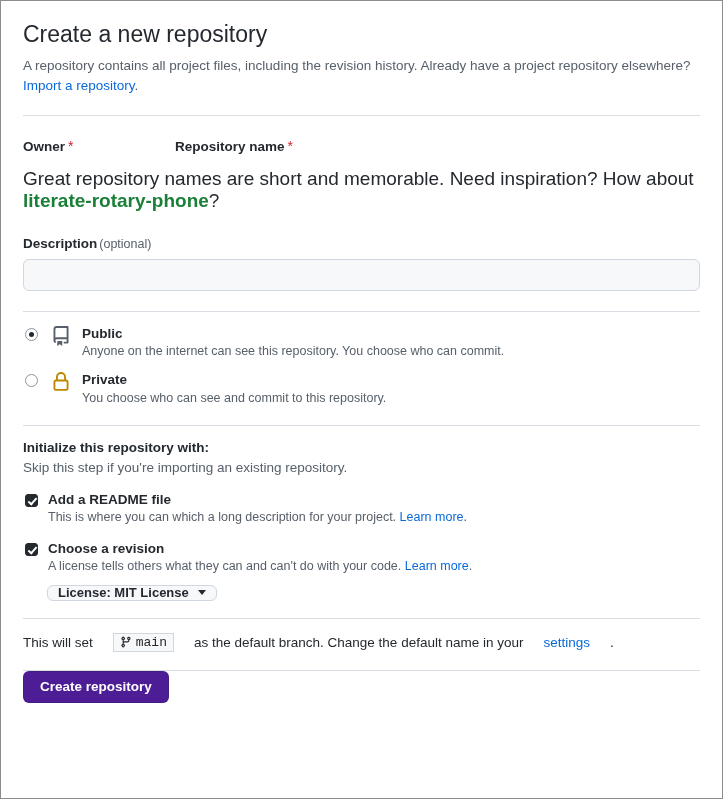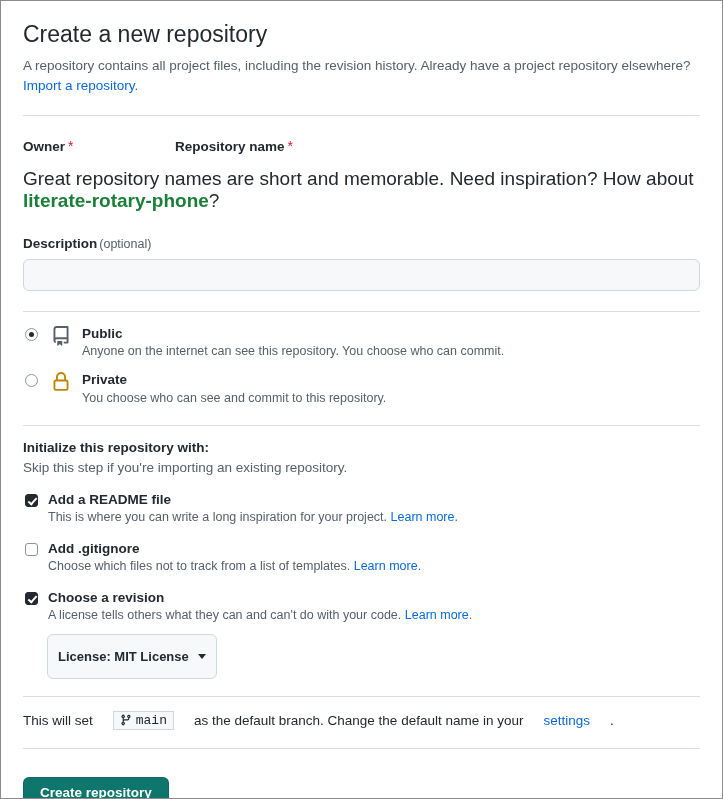--- a/index.html
+++ b/index.html
@@ -236,21 +236,21 @@
     color: #57606a;
     margin-top: 3px;
   }
   .license-btn {
     display: inline-flex;
     align-items: center;
     gap: 7px;
     border: 1px solid #d0d7de;
     border-radius: 6px;
     background: #f6f8fa;
-    height: 45px;
+    height: 16px;
     padding: 0 10px;
     font-size: 13px;
     font-weight: bold;
     color: #24292f;
     margin: 12px 0 0 24px;
     cursor: pointer;
   }
   .branch-divider { margin-top: 17px; }
   .branch-line {
     font-size: 13.5px;
@@ -266,22 +266,22 @@
     gap: 4px;
     background: #f6f8fa;
     border: 1px solid #d0d7de;
     border-radius: 0;
     padding: 1px 6px;
     font-family: "Liberation Mono", monospace;
     font-size: 13px;
   }
   .final-divider { margin-top: 18px; }
   .create-btn {
-    margin-top: 28px;
-    background: #0f766e;
+    margin-top: 0;
+    background: #4c1d95;
     border: 1px solid rgba(27,31,36,0.15);
     border-radius: 6px;
     color: #fff;
     font-size: 13.5px;
     font-weight: bold;
     height: 32px;
     padding: 0 16px;
     cursor: pointer;
     font-family: "Liberation Sans", sans-serif;
   }
@@ -351,36 +351,26 @@
   <hr class="divider init-divider">
 
   <div class="init-title">Initialize this repository with:</div>
   <div class="init-sub">Skip this step if you're importing an existing repository.</div>
 
   <div class="cb-row">
     <span class="cb checked"></span>
     <span class="cb-text">
       <span class="cb-title">Add a README file</span>
       <div class="cb-sub">
-        <span>This is where you can write a long inspiration for your project.</span>
+        <span>This is where you can which a long description for your project.</span>
         <span class="link">Learn more</span><span>.</span>
       </div>
     </span>
   </div>
 
-  <div class="cb-row">
-    <span class="cb"></span>
-    <span class="cb-text">
-      <span class="cb-title">Add .gitignore</span>
-      <div class="cb-sub">
-        <span>Choose which files not to track from a list of templates.</span>
-        <span class="link">Learn more</span><span>.</span>
-      </div>
-    </span>
-  </div>
 
   <div class="cb-row">
     <span class="cb checked"></span>
     <span class="cb-text">
       <span class="cb-title">Choose a revision</span>
       <div class="cb-sub">
         <span>A license tells others what they can and can't do with your code.</span>
         <span class="link">Learn more</span><span>.</span>
       </div>
     </span>

